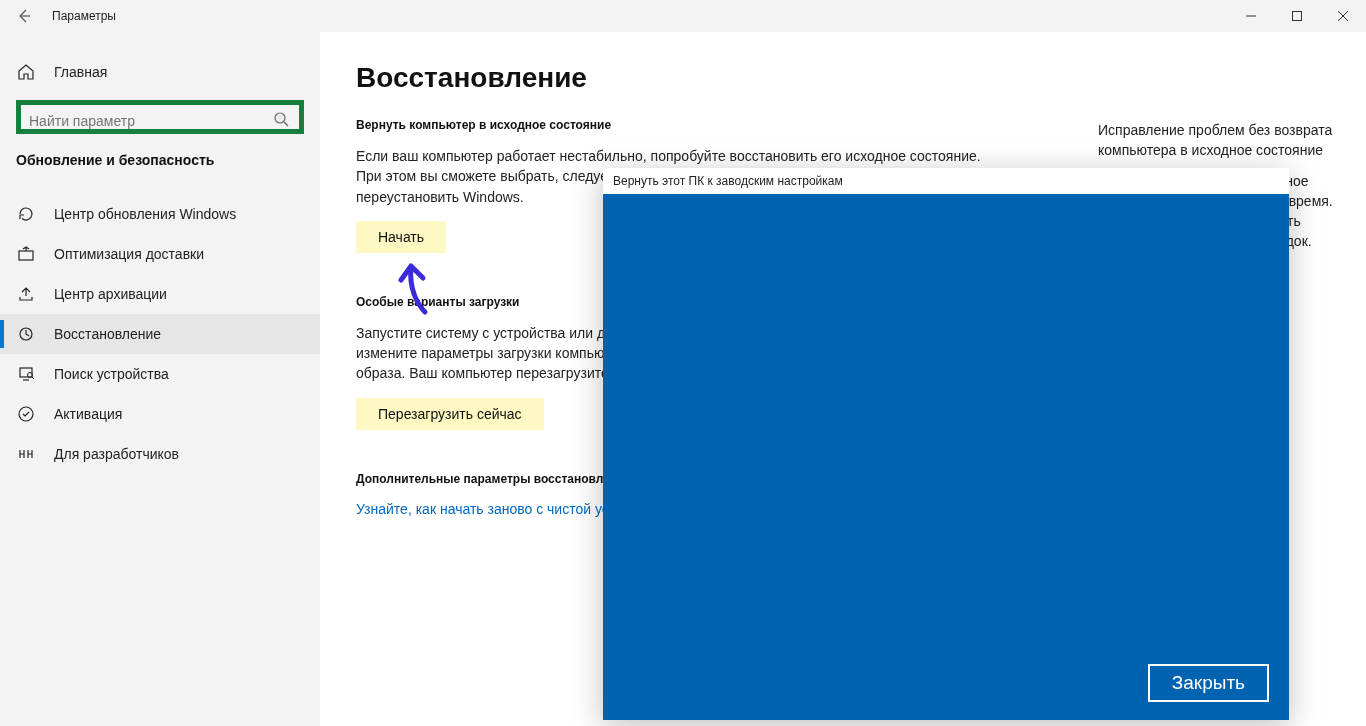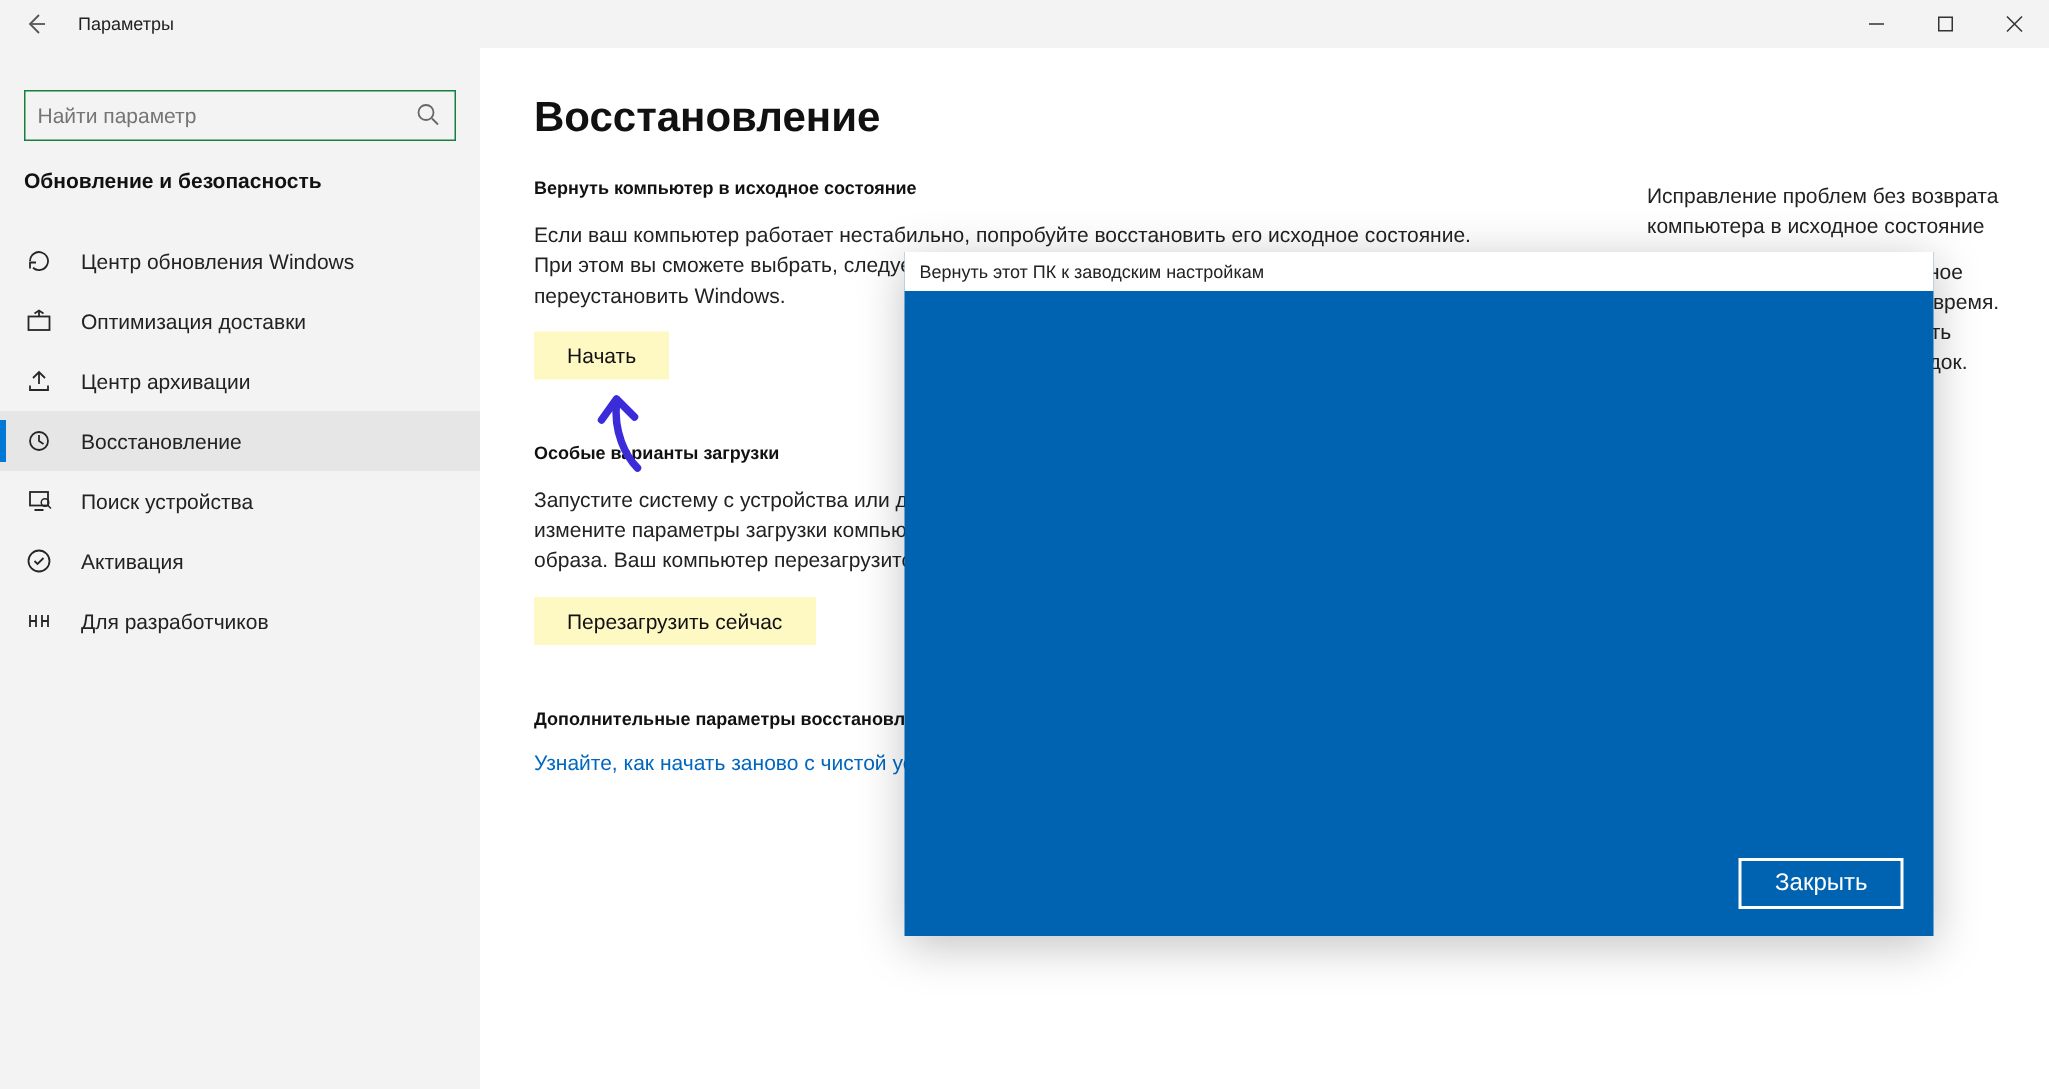--- a/index.html
+++ b/index.html
@@ -20,21 +20,21 @@
 
 
 .sidebar { width: 320px; background: #f3f3f3; padding-top: 20px; }
 .nav-item { display: flex; align-items: center; height: 40px; padding: 0 16px; color: #222; font-size: 14px; cursor: pointer; position: relative; }
 .nav-item .icon { width: 20px; height: 20px; margin-right: 18px; display: flex; align-items: center; justify-content: center; color: #262626; }
 .nav-item.selected { background: #e6e6e6; }
 .nav-item.selected::before { content: ""; position: absolute; left: 0; top: 6px; bottom: 6px; width: 4px; background: #0078d4; }
 .nav-spacer { height: 16px; }
 .group-title { padding: 8px 16px 10px 16px; font-size: 14px; font-weight: 700; color: #111; }
 
-.searchbox { margin: 8px 16px 10px 16px; border: 1px solid #15803d; height: 34px; display: flex; align-items: center; padding: 12px 8px; }
+.searchbox { margin: 8px 16px 10px 16px; border: 5px solid #15803d; height: 34px; display: flex; align-items: flex-end; padding: 0 8px; }
 .searchbox input { border: none; outline: none; background: transparent; flex: 1; font-size: 14px; color: #555; }
 .searchbox .sicon { width: 18px; height: 18px; color: #666; }
 
 
 .main { flex: 1; padding: 30px 36px; position: relative; overflow: hidden; }
 .page-title { font-size: 28px; font-weight: 600; color: #111; margin-bottom: 24px; }
 .section-title { font-size: 12px; font-weight: 700; color: #111; margin-bottom: 14px; }
 .para { font-size: 14px; color: #222; line-height: 1.45; max-width: 640px; margin-bottom: 14px; }
 .btn { background: #fef9c3; border: none; padding: 8px 22px; font-size: 14px; color: #111; cursor: pointer; }
 .section { margin-bottom: 42px; }
@@ -42,27 +42,27 @@
 
 
 .right-rail { position: absolute; right: 28px; top: 88px; width: 240px; font-size: 14px; color: #222; line-height: 1.45; }
 .right-rail .blk { margin-bottom: 10px; }
 .right-rail .rlink { color: #0067c0; display: block; margin-top: 18px; }
 
 
 .hand-arrow { position: absolute; left: 395px; top: 258px; width: 42px; height: 58px; pointer-events: none; }
 
 
-.modal { position: absolute; left: 603px; top: 168px; width: 686px; height: 456px; background: #0063b1; color: #fff; box-shadow: 0 6px 30px rgba(0,0,0,0.25); }
+.modal { position: absolute; left: 603px; top: 168px; width: 686px; height: 552px; background: #0063b1; color: #fff; box-shadow: 0 6px 30px rgba(0,0,0,0.25); }
 .modal .m-titlebar { height: 26px; background: #fff; color: #222; font-size: 12px; display: flex; align-items: center; padding: 0 10px; }
 .modal .m-body { padding: 20px 28px; }
 .modal .m-heading { font-size: 24px; font-weight: 400; color: #fff; margin-bottom: 16px; position: relative; display: inline-block; }
 .modal .m-para { font-size: 14px; line-height: 1.5; color: #eef6ff; }
 .modal .m-footer { position: absolute; right: 20px; bottom: 18px; }
-.modal .m-btn { background: transparent; border: 2px solid #fff; color: #fff; padding: 6px 22px; font-size: 16px; cursor: pointer; margin-top: 48px; }
+.modal .m-btn { background: transparent; border: 2px solid #fff; color: #fff; padding: 6px 22px; font-size: 19px; cursor: pointer; margin-top: 48px; }
 
 
 .hand-underline { position: absolute; left: -6px; right: -40px; bottom: -8px; height: 28px; pointer-events: none; }
 
 svg { display: block; }
 </style>
 </head>
 <body>
 
 <div class="app">
@@ -89,20 +89,28 @@
     <div class="winbtn">
       <svg width="12" height="12" viewBox="0 0 12 12">
           <path d="M1 1 L11 11 M11 1 L1 11" stroke="#333" stroke-width="1"></path>
         </svg>
     </div>
   </div>
 
   <div class="body">
 
     <div class="sidebar">
+      <div class="nav-item">
+        <span class="icon">
+          <svg width="18" height="18" viewBox="0 0 18 18">
+              <path d="M2 8 L9 2 L16 8 V16 H11 V11 H7 V16 H2 Z" fill="none" stroke="#262626" stroke-width="1.2"></path>
+            </svg>
+        </span>
+        <span>Главная</span>
+      </div>
 
       <div class="searchbox">
         <input placeholder="Найти параметр" style="">
         <span class="sicon">
           <svg width="16" height="16" viewBox="0 0 16 16">
               <circle cx="7" cy="7" r="5" fill="none" stroke="#666" stroke-width="1.2"></circle>
               <path d="M11 11 L15 15" stroke="#666" stroke-width="1.2"></path>
             </svg>
         </span>
       </div>

